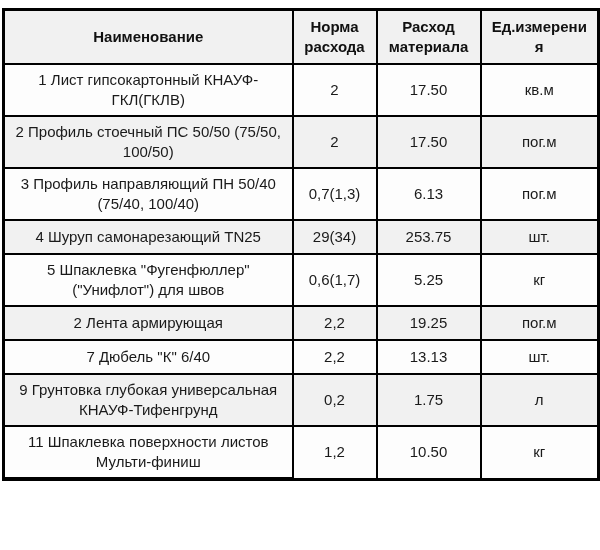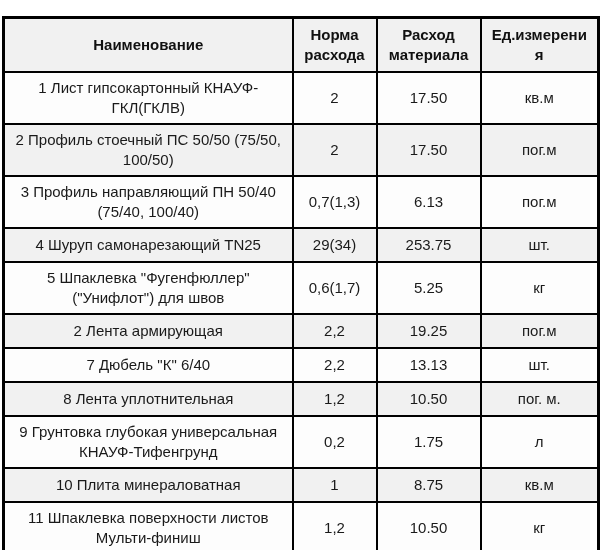--- a/index.html
+++ b/index.html
@@ -8,21 +8,21 @@
     background: #ffffff;
     width: 600px;
     height: 550px;
     overflow: hidden;
     font-family: "Liberation Sans", sans-serif;
   }
   .page {
     width: 600px;
     height: 412px;
     box-sizing: border-box;
-    padding: 16px 2px 0 2px;
+    padding: 8px 2px 0 2px;
   }
   table.materials {
     border-collapse: collapse;
     table-layout: fixed;
     width: 595px;
     border: 3px solid #000000;
     color: #1a1a1a;
   }
   table.materials th,
   table.materials td {
@@ -117,36 +117,24 @@
         <td>19.25</td>
         <td>пог.м</td>
       </tr>
       <tr>
         <td>7 Дюбель "К" 6/40</td>
         <td>2,2</td>
         <td>13.13</td>
         <td>шт.</td>
       </tr>
       <tr>
-        <td>8 Лента уплотнительная</td>
-        <td>1,2</td>
-        <td>10.50</td>
-        <td>пог. м.</td>
-      </tr>
-      <tr>
         <td>9 Грунтовка глубокая универсальная КНАУФ-Тифенгрунд</td>
         <td>0,2</td>
         <td>1.75</td>
         <td>л</td>
-      </tr>
-      <tr>
-        <td>10 Плита минераловатная</td>
-        <td>1</td>
-        <td>8.75</td>
-        <td>кв.м</td>
       </tr>
       <tr>
         <td>11 Шпаклевка поверхности листов Мульти-финиш</td>
         <td>1,2</td>
         <td>10.50</td>
         <td>кг</td>
       </tr>
     </tbody>
   </table>
 </div>

